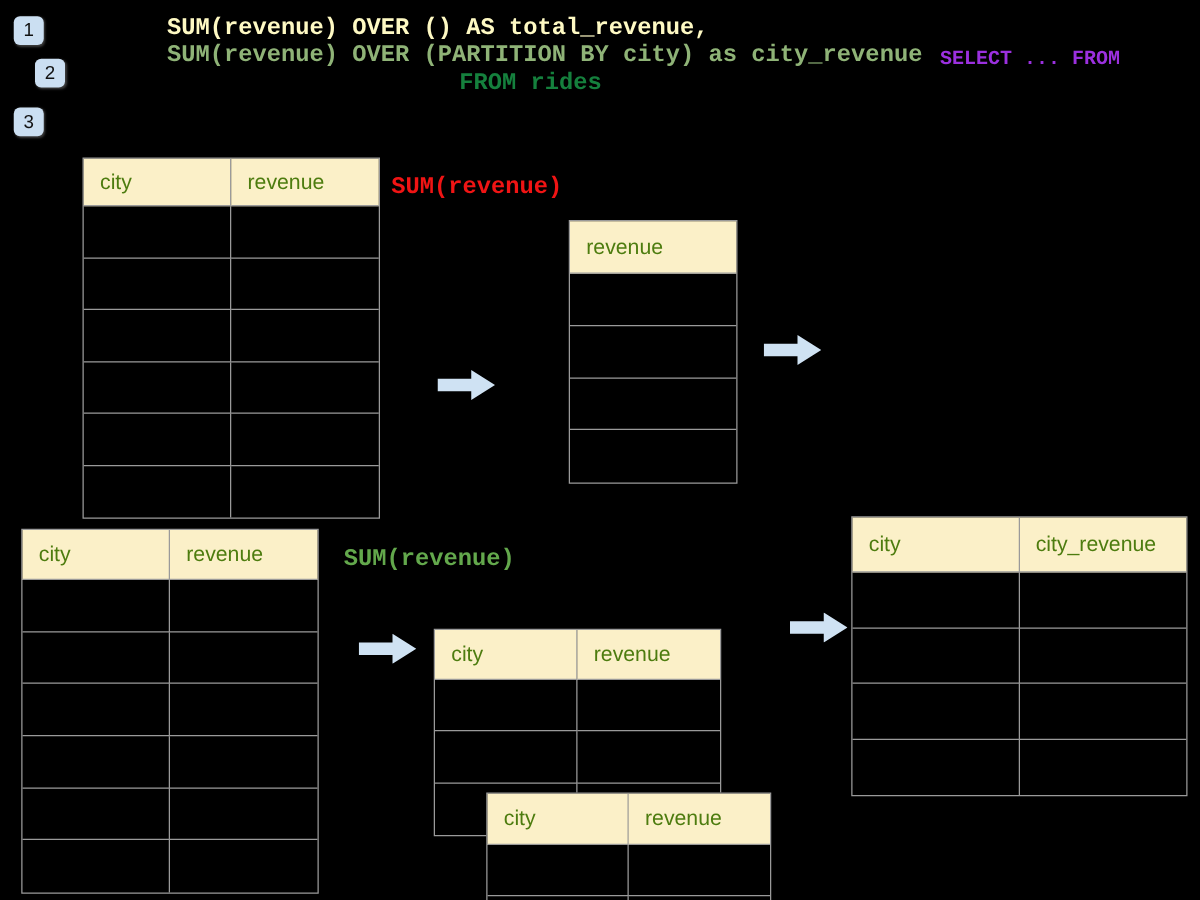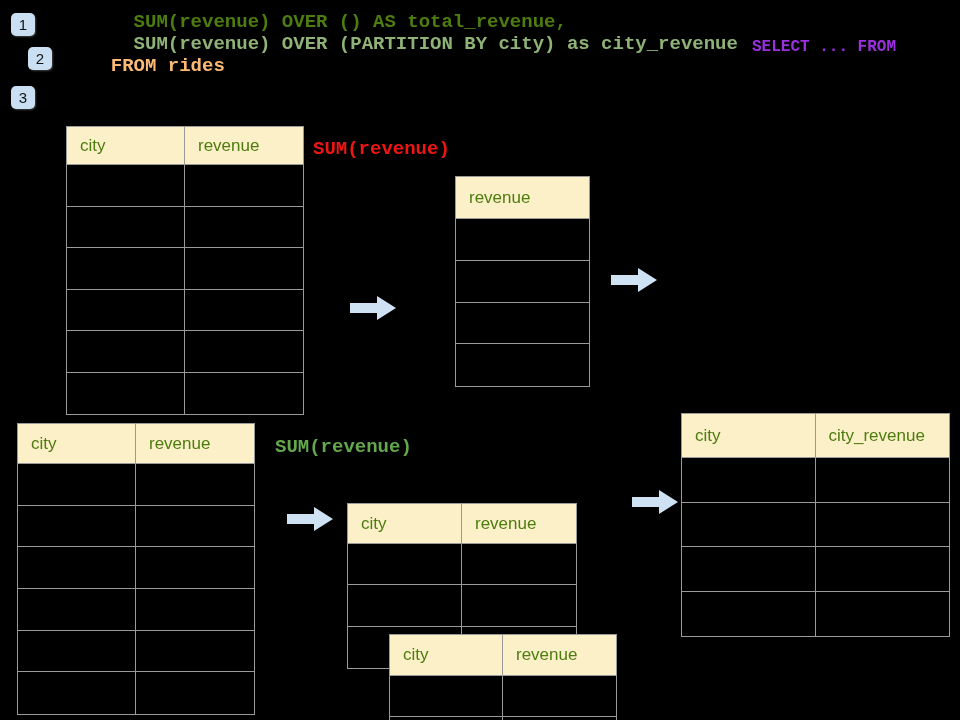--- a/index.html
+++ b/index.html
@@ -54,23 +54,23 @@
     <span>1</span>
   </div>
   <div class="badge badge-2" style="background-color: rgb(203, 223, 242);">
     <span>2</span>
   </div>
   <div class="badge badge-3" style="background-color: rgb(203, 223, 242);">
     <span>3</span>
   </div>
 
   <div class="code-block mono">
-    <div class="code-line" style="color: #4d7c0f;">    SUM(revenue) OVER () AS total_revenue,</div>
+    <div class="code-line" style="color: #fef9c3;">    SUM(revenue) OVER () AS total_revenue,</div>
     <div class="code-line" style="color: rgb(143, 179, 119);">    SUM(revenue) OVER (PARTITION BY city) as city_revenue</div>
-    <div class="code-line" style="color: #fdba74;">  FROM rides</div>
+    <div class="code-line" style="color: #15803d; text-align: center;">  FROM rides</div>
   </div>
 
   <div class="note-block mono" style="color: rgb(155, 48, 223);">
     <div class="note-line">SELECT ... FROM</div>
   </div>
 
   <div class="annot-total mono" style="color: rgb(240, 20, 20);">
     <div class="annot-line">SUM(revenue)</div>
   </div>
 

